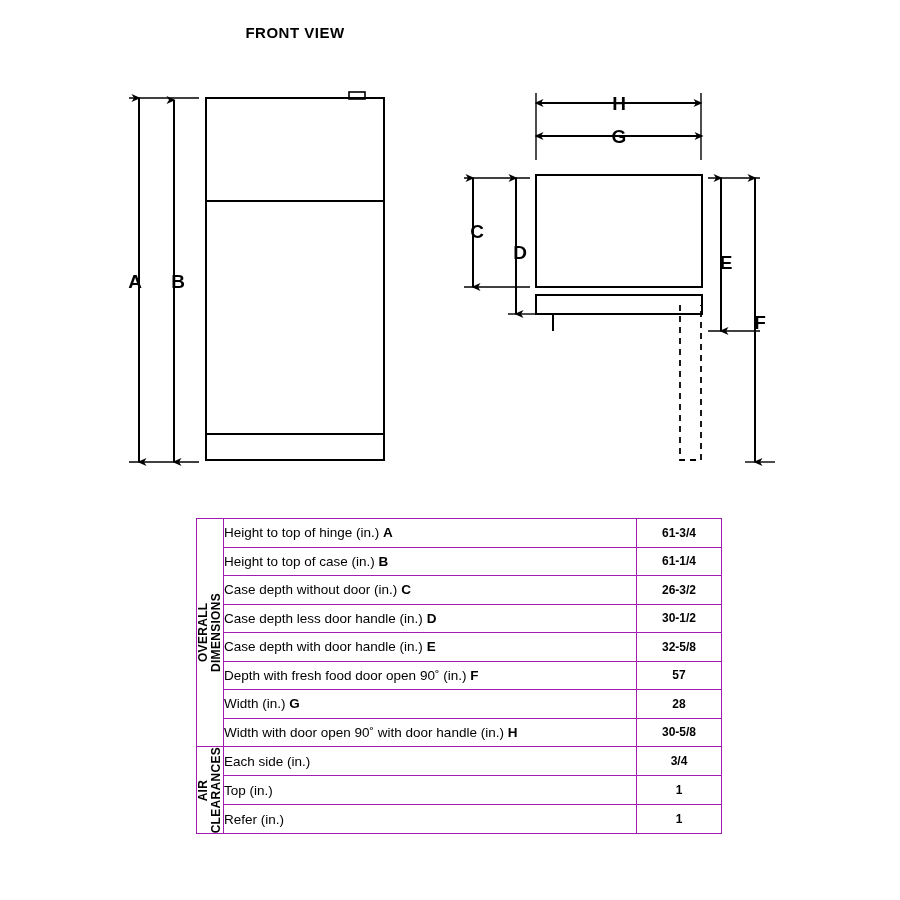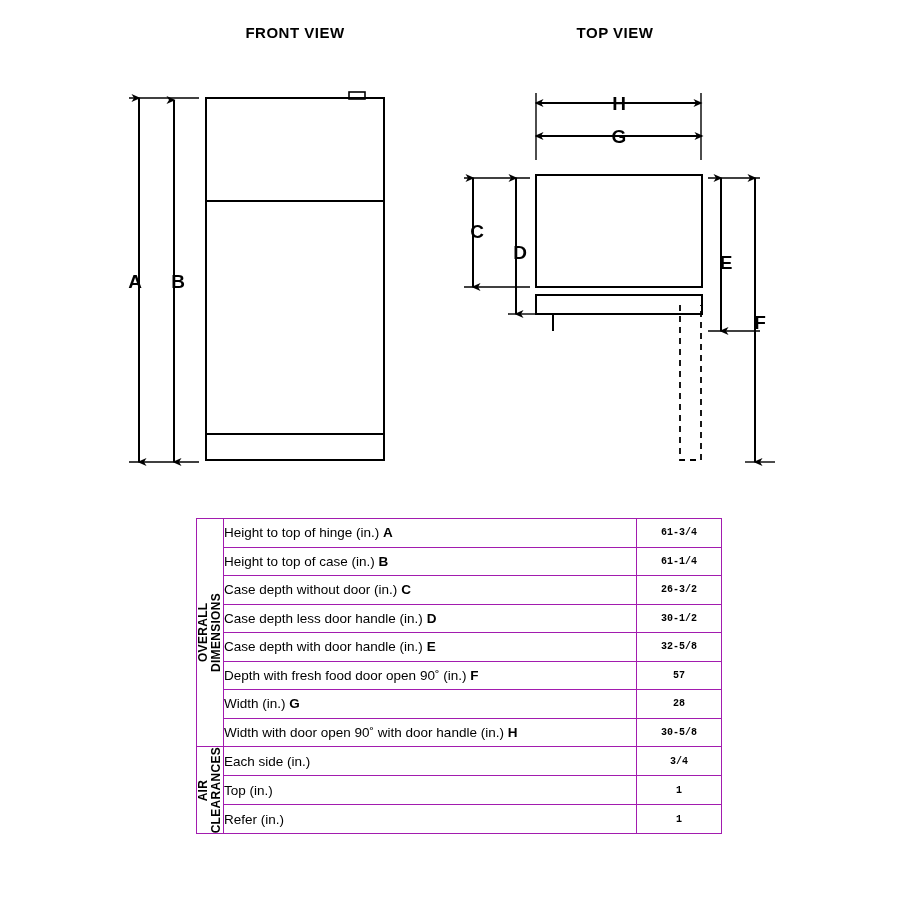--- a/index.html
+++ b/index.html
@@ -70,42 +70,40 @@
   td.desc {
     padding-left: 8px;
     font-size: 13.5px;
     white-space: nowrap;
   }
   td.desc b { font-weight: bold; }
   td.value {
     width: 84px;
     text-align: center;
     font-weight: bold;
-    font-size: 10px;
-    font-family: Liberation Mono, monospace;
+    font-size: 12px;
   }
 
   #footnote {
     position: absolute;
     left: 16px;
     top: 872px;
     width: 876px;
     font-size: 14.5px;
     font-style: italic;
     text-align: center;
     white-space: nowrap;
   }
 </style>
 </head>
 <body>
 
 <div id="sheet">
 
   <div class="view-title" id="front-view-title">FRONT VIEW</div>
-  <div class="view-title" id="top-view-title">TOP VIEW</div>
 
   <svg class="drawing" width="900" height="900" viewBox="0 0 900 900">
     <defs>
       <marker id="arrUp" markerWidth="10" markerHeight="10" refX="5" refY="1.5" orient="auto" markerUnits="userSpaceOnUse">
         <path d="M5,0 L1,9 L5,6.5 L9,9 Z" fill="#000"></path>
       </marker>
       <marker id="arrDown" markerWidth="10" markerHeight="10" refX="5" refY="8.5" orient="auto" markerUnits="userSpaceOnUse">
         <path d="M5,10 L1,1 L5,3.5 L9,1 Z" fill="#000"></path>
       </marker>
       <marker id="arrLeft" markerWidth="10" markerHeight="10" refX="1.5" refY="5" orient="auto" markerUnits="userSpaceOnUse">

